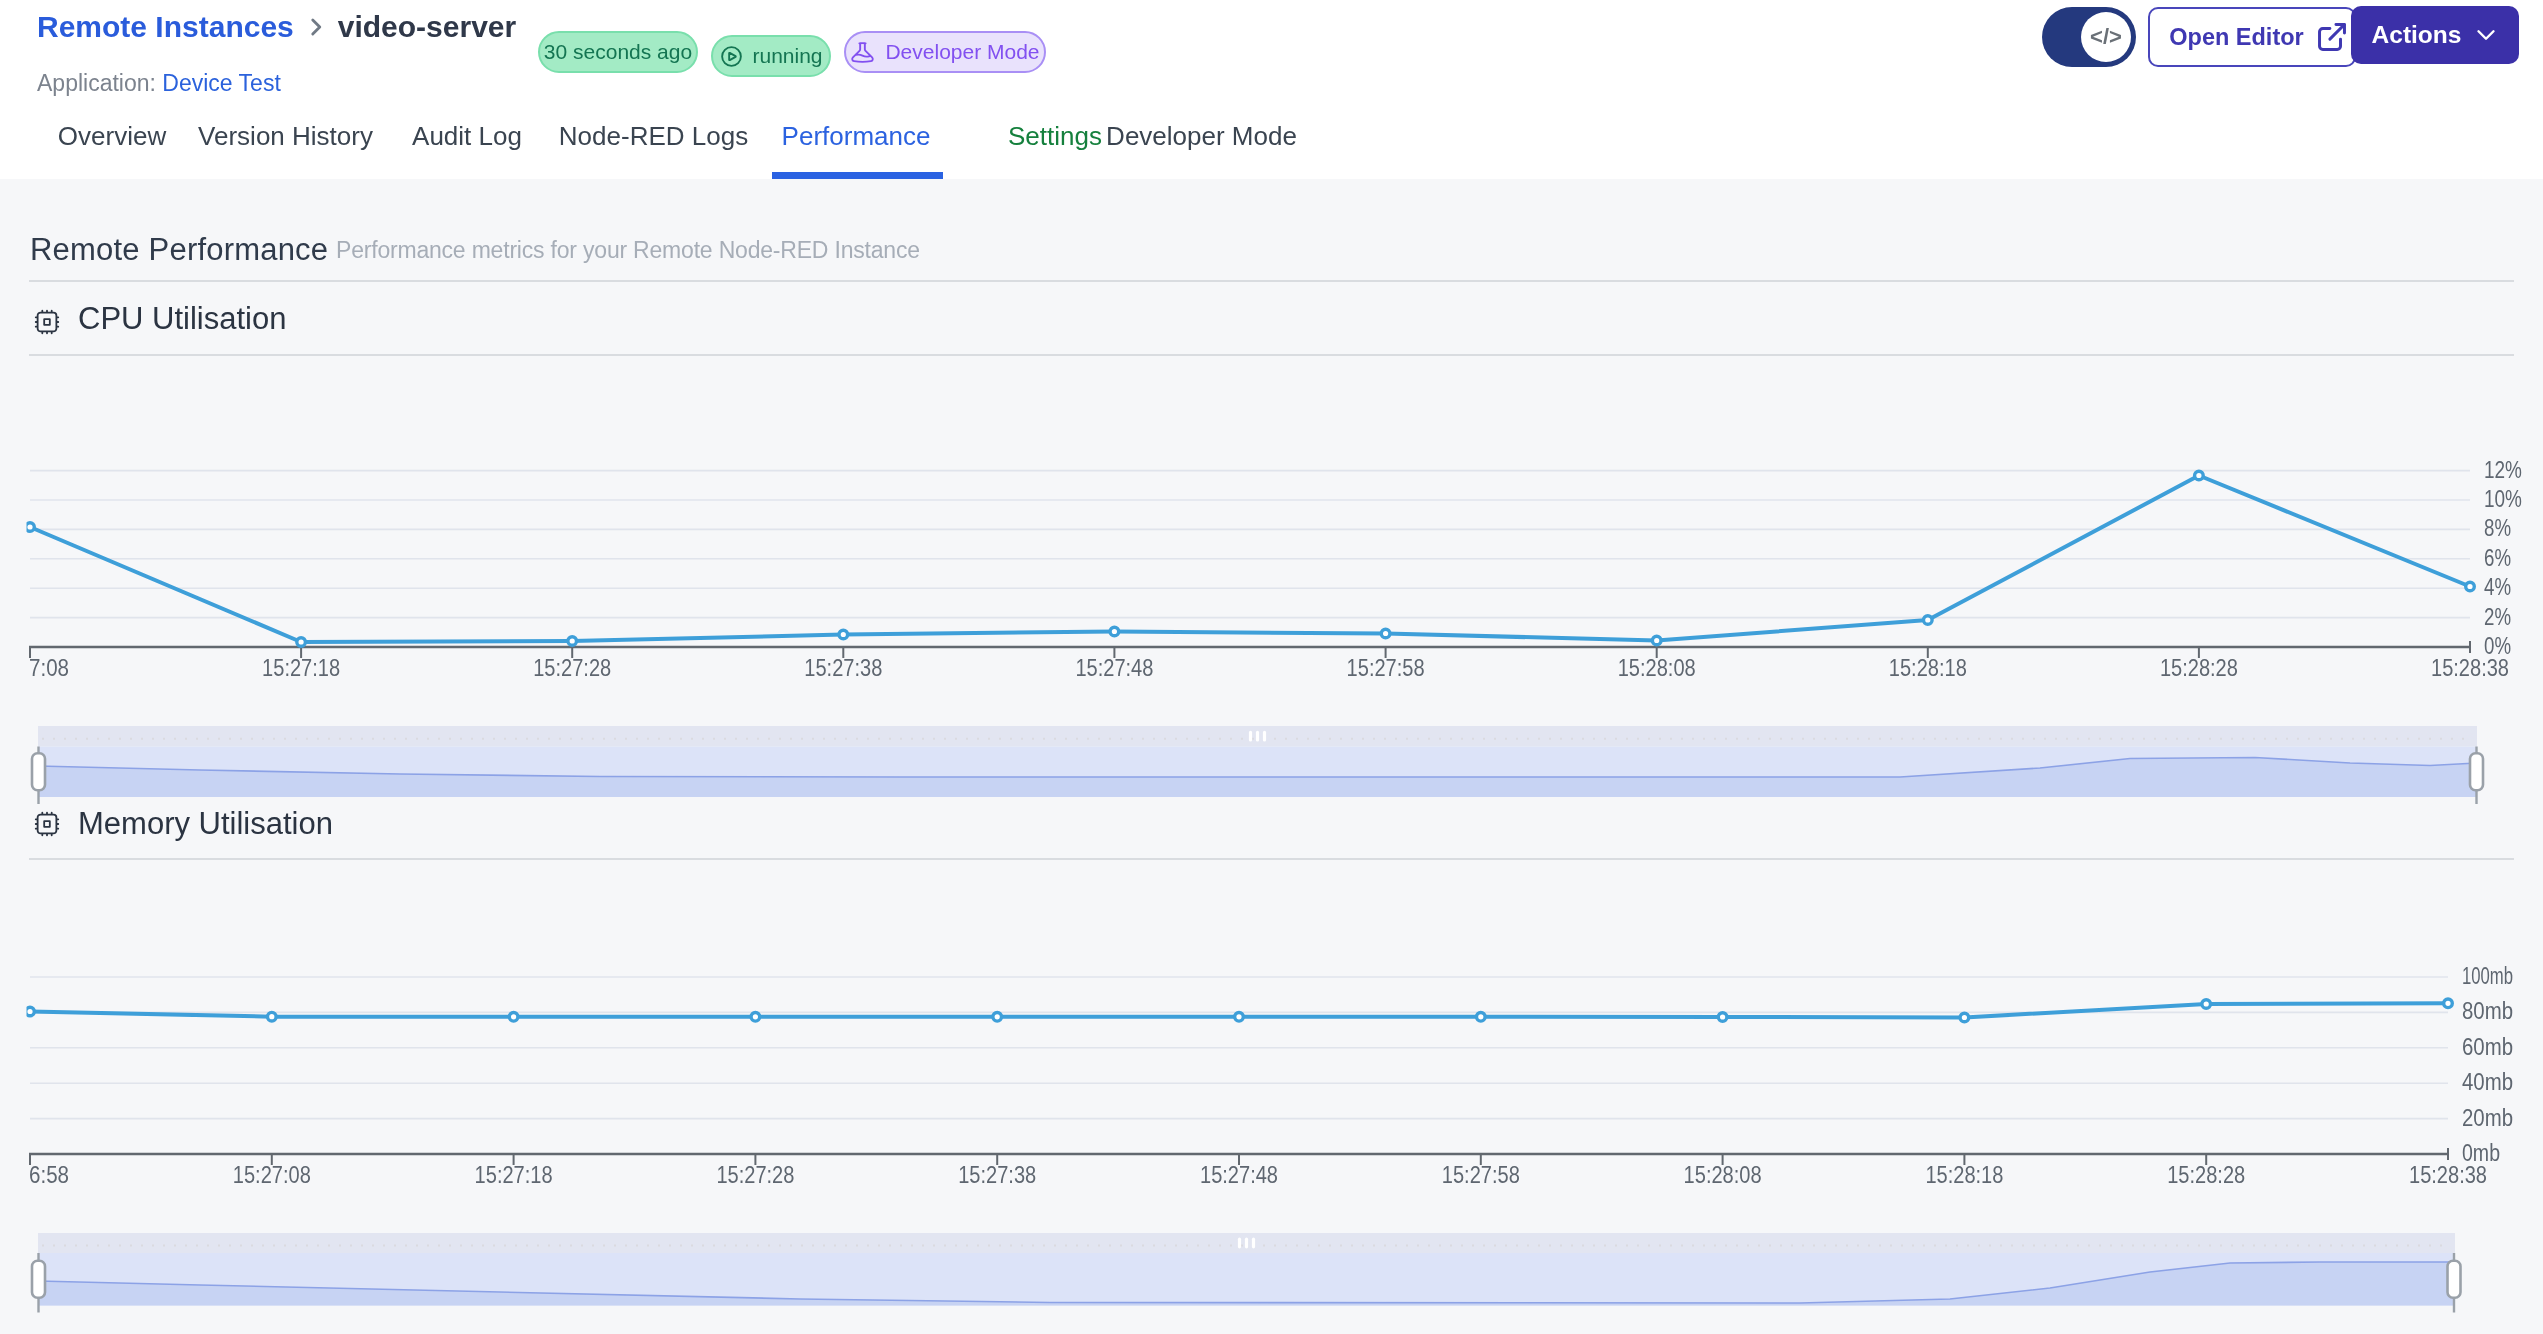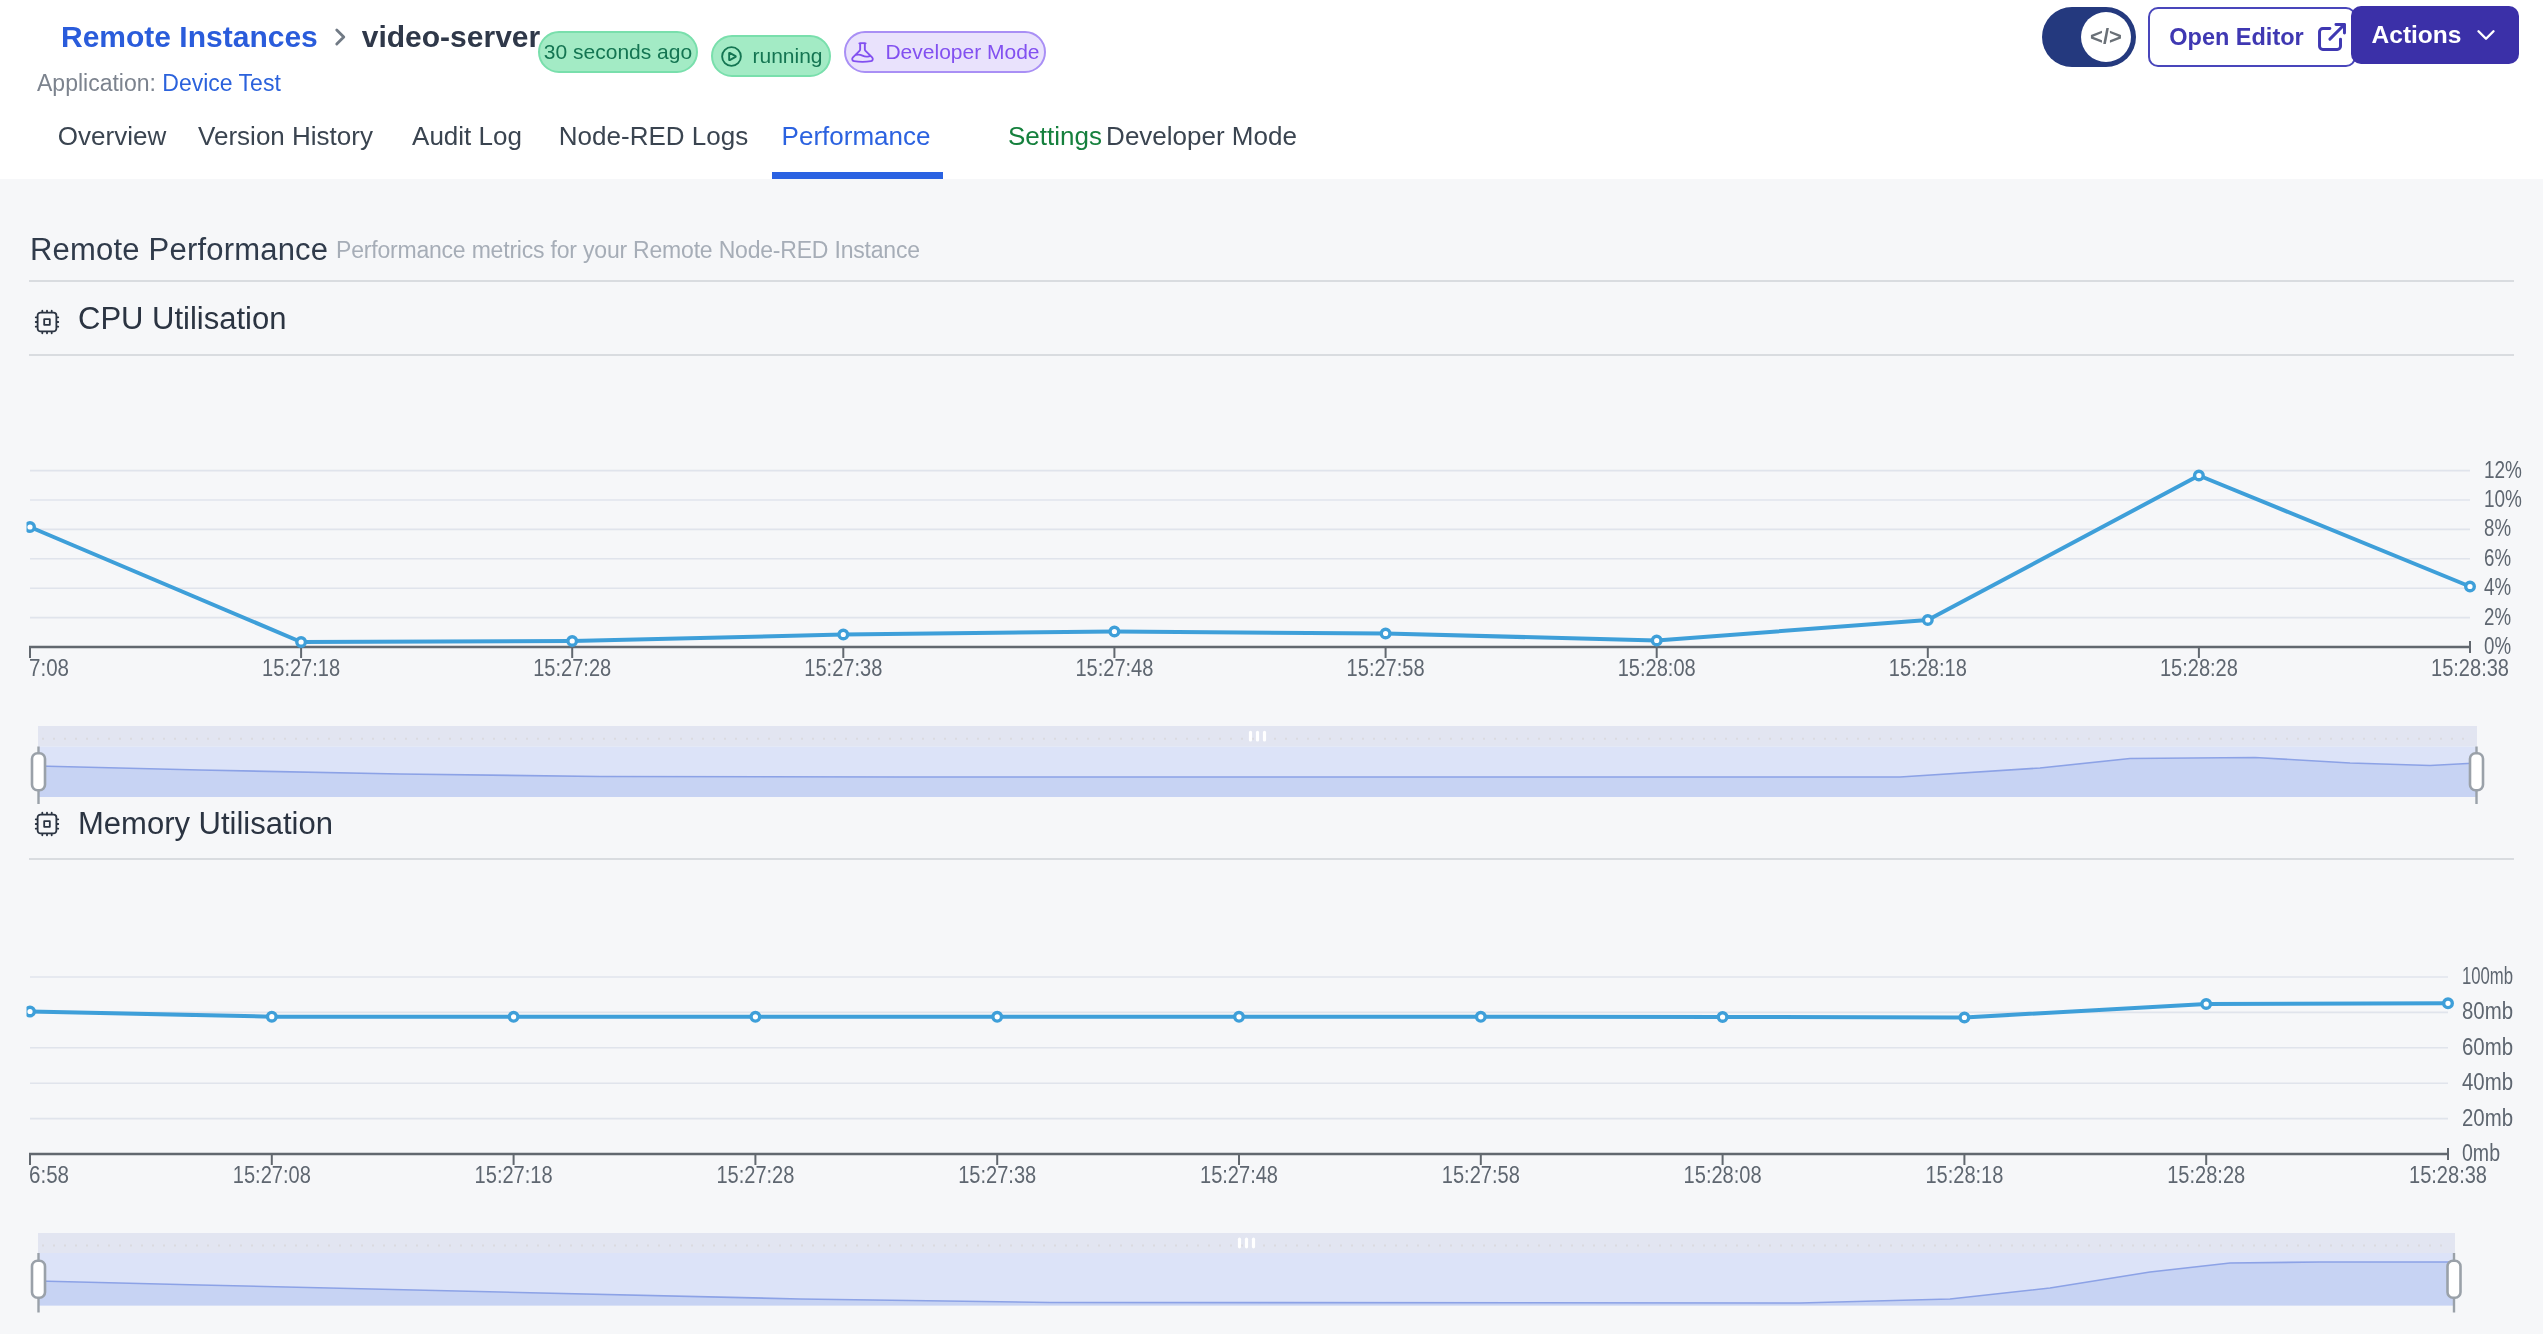--- a/index.html
+++ b/index.html
@@ -7,21 +7,21 @@
 .abs { position:absolute; }
 .bodybg { position:absolute; left:0; top:179px; width:2543px; height:1155px; background:#F6F7F9; }
 .row { display:flex; align-items:center; }
 .pill { display:inline-flex; align-items:center; justify-content:center; height:42px; border-radius:21px; font-size:21px; white-space:nowrap;margin-top:24px; }
 .divider { position:absolute; left:29px; width:2485px; height:2px; background:#D9DCE0; }
 .sechead { position:absolute; left:32px; display:flex; align-items:center; gap:16px; color:#2B3442; font-size:31px; }
 </style></head>
 <body>
 <div class="bodybg"></div>
 
-<div class="abs row" style="left:37px; top:16px; height:42px; white-space:nowrap;margin-left:24px;">
+<div class="abs row" style="left:37px; top:6px; height:42px; white-space:nowrap;">
   <span style="font-size:30px; font-weight:700; color:#2A5CDB;">Remote Instances</span>
   <svg width="26" height="26" viewBox="0 0 24 24" fill="none" stroke="#717A85" stroke-width="2.6" stroke-linecap="round" stroke-linejoin="round" style="margin:0 9px;">
       <path d="m9 5.5 6.5 6.5L9 18.5"></path>
     </svg>
   <span style="font-size:30px; font-weight:700; color:#2F3849;">video-server</span>
 </div>
 
 <div class="abs pill" style="left:538px; top:7px; width:160px; background:#A3EBC5; border:2px solid #79DFAC; color:#147552;">30 seconds ago</div>
 <div class="abs pill" style="left:711px; top:11px; width:120px; background:#A3EBC5; border:2px solid #79DFAC; color:#147552; gap:8px;">
   <svg width="25" height="25" viewBox="0 0 24 24" fill="none" stroke="#147552" stroke-width="1.8" stroke-linecap="round" stroke-linejoin="round">

